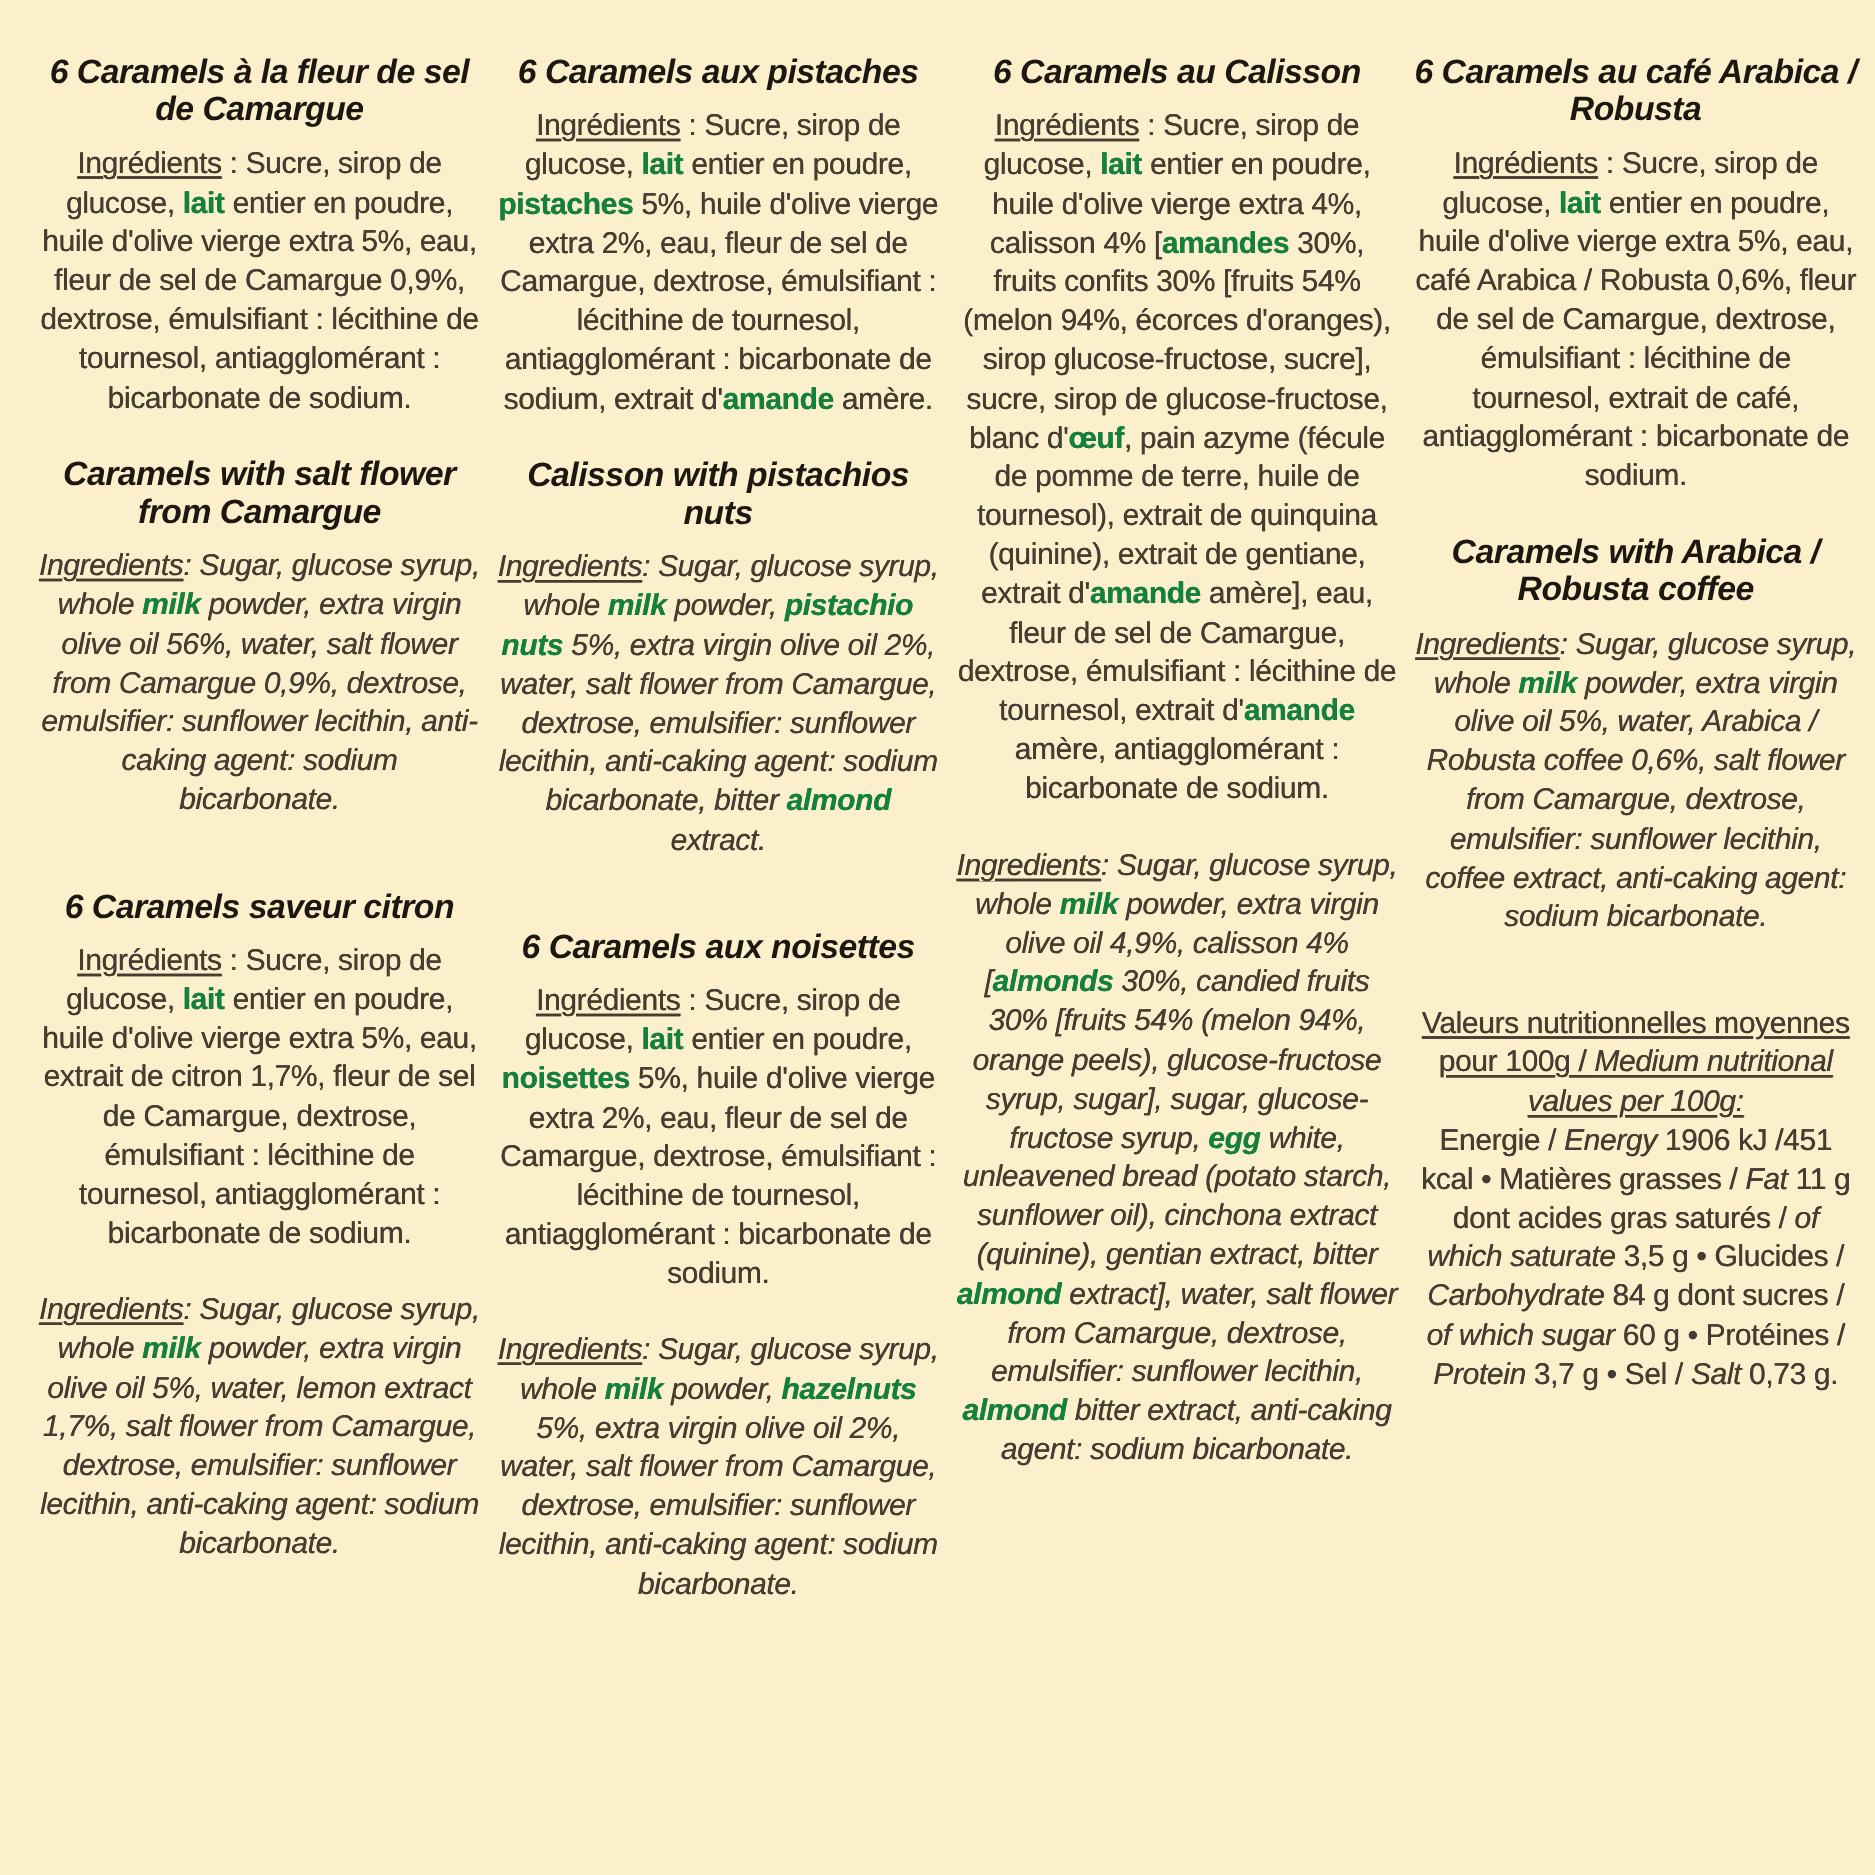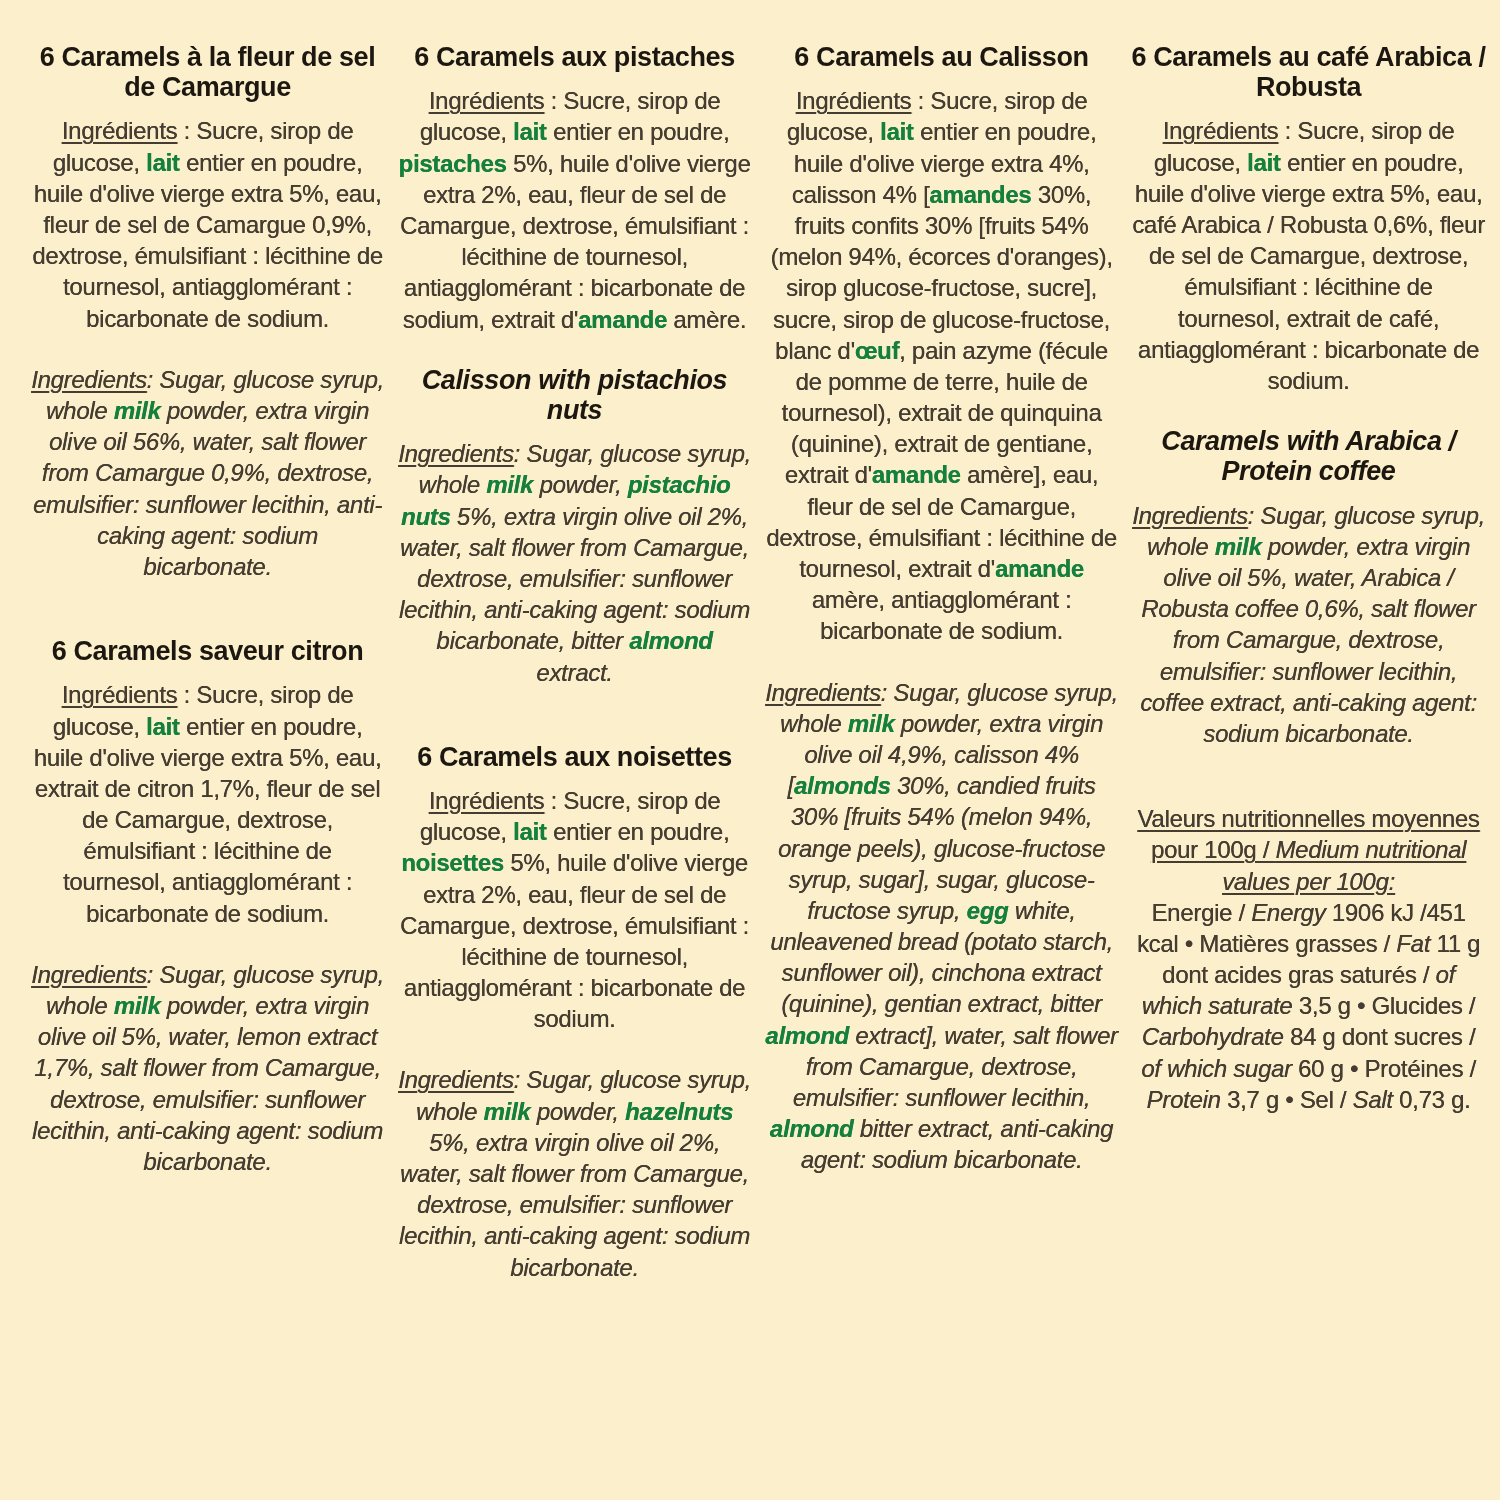--- a/index.html
+++ b/index.html
@@ -29,20 +29,21 @@
   .sec { margin: 0 0 30px 0; }
   .sec.en { margin-bottom: 54px; }
   .sec.nutrition { margin-top: 14px; }
   .sec-title {
     margin: 0 0 13px 0;
     font-size: 27px;
     line-height: 1.12;
     font-weight: 700;
     color: #1c1710;
     letter-spacing: -0.4px;
+    font-style: italic;
   }
   .sec.en .sec-title { font-style: italic; }
   .sec-body {
     margin: 0;
     font-size: 24px;
     line-height: 1.3;
     letter-spacing: -0.3px;
     color: #453d31;
     text-shadow: 0.25px 0 0 currentColor; 
   }
@@ -61,20 +62,21 @@
 </head>
 <body>
 
 <main class="label">
     <div class="col">
       <section class="sec fr">
         <h2 class="sec-title">6 Caramels à la fleur de sel de Camargue</h2>
         <p class="sec-body"><span class="u">Ingrédients</span><span> : Sucre, sirop de glucose, </span><span class="b">lait</span><span> entier en poudre, huile d'olive vierge extra 5%, eau, fleur de sel de Camargue 0,9%, dextrose, émulsifiant : lécithine de tournesol, antiagglomérant : bicarbonate de sodium.</span></p>
       </section>
       <section class="sec en">
+        <h2 class="sec-title">Caramels with salt flower from Camargue</h2>
         <p class="sec-body"><span class="u">Ingredients</span><span>: Sugar, glucose syrup, whole </span><span class="b">milk</span><span> powder, extra virgin olive oil 56%, water, salt flower from Camargue 0,9%, dextrose, emulsifier: sunflower lecithin, anti-caking agent: sodium bicarbonate.</span></p>
       </section>
       <section class="sec fr">
         <h2 class="sec-title">6 Caramels saveur citron</h2>
         <p class="sec-body"><span class="u">Ingrédients</span><span> : Sucre, sirop de glucose, </span><span class="b">lait</span><span> entier en poudre, huile d'olive vierge extra 5%, eau, extrait de citron 1,7%, fleur de sel de Camargue, dextrose, émulsifiant : lécithine de tournesol, antiagglomérant : bicarbonate de sodium.</span></p>
       </section>
       <section class="sec en">
         <p class="sec-body"><span class="u">Ingredients</span><span>: Sugar, glucose syrup, whole </span><span class="b">milk</span><span> powder, extra virgin olive oil 5%, water, lemon extract 1,7%, salt flower from Camargue, dextrose, emulsifier: sunflower lecithin, anti-caking agent: sodium bicarbonate.</span></p>
       </section>
     </div>
@@ -103,20 +105,20 @@
       <section class="sec en">
         <p class="sec-body"><span class="u">Ingredients</span><span>: Sugar, glucose syrup, whole </span><span class="b">milk</span><span> powder, extra virgin olive oil 4,9%, calisson 4% [</span><span class="b">almonds</span><span> 30%, candied fruits 30% [fruits 54% (melon 94%, orange peels), glucose-fructose syrup, sugar], sugar, glucose-fructose syrup, </span><span class="b">egg</span><span> white, unleavened bread (potato starch, sunflower oil), cinchona extract (quinine), gentian extract, bitter </span><span class="b">almond</span><span> extract], water, salt flower from Camargue, dextrose, emulsifier: sunflower lecithin, </span><span class="b">almond</span><span> bitter extract, anti-caking agent: sodium bicarbonate.</span></p>
       </section>
     </div>
     <div class="col">
       <section class="sec fr">
         <h2 class="sec-title">6 Caramels au café Arabica / Robusta</h2>
         <p class="sec-body"><span class="u">Ingrédients</span><span> : Sucre, sirop de glucose, </span><span class="b">lait</span><span> entier en poudre, huile d'olive vierge extra 5%, eau, café Arabica / Robusta 0,6%, fleur de sel de Camargue, dextrose, émulsifiant : lécithine de tournesol, extrait de café, antiagglomérant : bicarbonate de sodium.</span></p>
       </section>
       <section class="sec en">
-        <h2 class="sec-title">Caramels with Arabica / Protein coffee</h2>
+        <h2 class="sec-title">Caramels with Arabica / Robusta coffee</h2>
         <p class="sec-body"><span class="u">Ingredients</span><span>: Sugar, glucose syrup, whole </span><span class="b">milk</span><span> powder, extra virgin olive oil 5%, water, Arabica / Robusta coffee 0,6%, salt flower from Camargue, dextrose, emulsifier: sunflower lecithin, coffee extract, anti-caking agent: sodium bicarbonate.</span></p>
       </section>
       <section class="sec nutrition">
         <p class="sec-body"><span class="u">Valeurs nutritionnelles moyennes pour 100g / </span><span class="i u">Medium nutritional values per 100g:</span><br><span>Energie / </span><span class="i">Energy</span><span> 1906 kJ /451 kcal • Matières grasses / </span><span class="i">Fat</span><span> 11 g dont acides gras saturés / </span><span class="i">of which saturate</span><span> 3,5 g • Glucides / </span><span class="i">Carbohydrate</span><span> 84 g dont sucres / </span><span class="i">of which sugar</span><span> 60 g • Protéines / </span><span class="i">Protein</span><span> 3,7 g • Sel / </span><span class="i">Salt</span><span> 0,73 g.</span></p>
       </section>
     </div>
   </main>
 
 </body></html>

